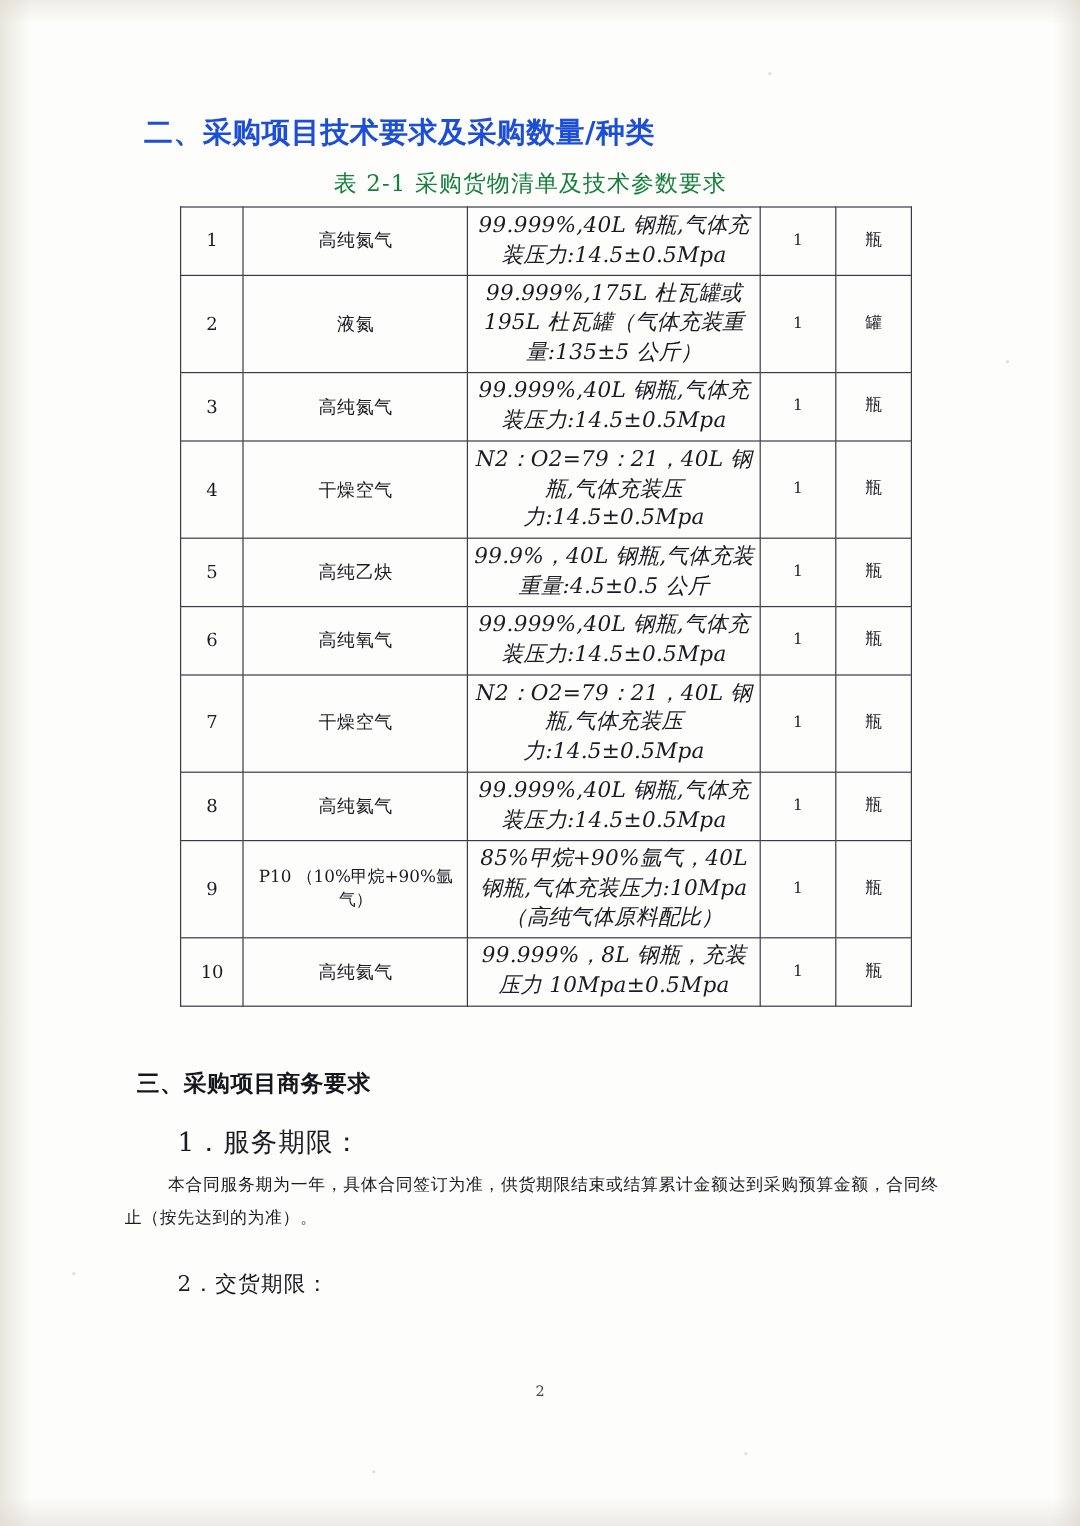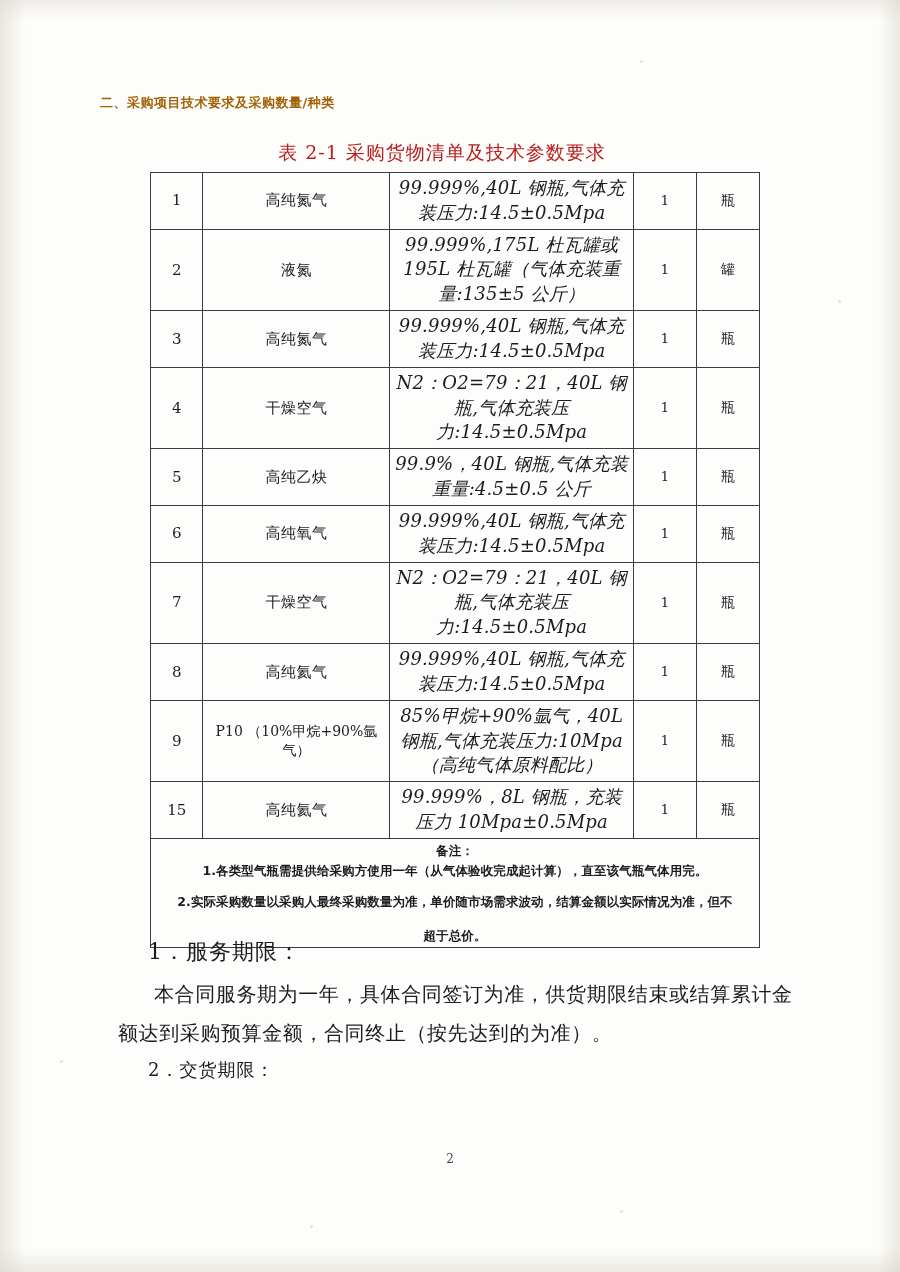--- a/index.html
+++ b/index.html
@@ -23,35 +23,35 @@
       linear-gradient(0deg, rgba(214,210,200,0.45) 0px, rgba(255,255,255,0) 24px),
       #fdfdfb;
     pointer-events:none;
   }
   .speck { position:absolute; background:#cfcabf; border-radius:50%; opacity:.5; pointer-events:none; }
 
   .page { position:absolute; inset:0; }
 
   .h2-heading {
     position:absolute;
-    left: 100px; top: 94px;
+    left: 120px; top: 94px;
     font-family: "DejaVu Sans", "Liberation Sans", sans-serif;
     font-weight: 700;
-    font-size: 13px;
+    font-size: 24px;
     letter-spacing: 0.5px;
-    color:#a16207;
+    color:#1d4ed8;
   }
 
   .table-caption {
     position:absolute;
     left: 0; right: 16px; top: 140px;
     text-align:center;
     font-size: 19px;
     letter-spacing: 1px;
-    color:#b91c1c;
+    color:#15803d;
   }
 
   
   table.goods {
     position:absolute;
     left: 150px; top: 172px;
     width: 610px;
     border-collapse: collapse;
     table-layout: fixed;
   }
@@ -101,23 +101,23 @@
     color:#15151c;
   }
   .item-1 {
     position:absolute;
     left: 148px; top: 937px;
     font-size: 22px;
     letter-spacing: 1px;
   }
   .para {
     position:absolute;
-    left: 118px; top: 975px;
+    left: 104px; top: 975px;
     width: 680px;
-    font-size: 20px;
+    font-size: 14px;
     line-height: 1.95;
     letter-spacing: 0.6px;
     text-indent: 36px;
     font-family: Liberation Serif, serif;
   }
   .item-2 {
     position:absolute;
     left: 148px; top: 1058px;
     font-size: 18px;
     letter-spacing: 1px;
@@ -206,38 +206,31 @@
         <td class="c-unit">瓶</td>
       </tr>
       <tr>
         <td class="c-no">9</td>
         <td class="c-name compact">P10 （10%甲烷+90%氩气）</td>
         <td class="c-spec">85%甲烷+90%氩气，40L 钢瓶,气体充装压力:10Mpa（高纯气体原料配比）</td>
         <td class="c-qty">1</td>
         <td class="c-unit">瓶</td>
       </tr>
       <tr>
-        <td class="c-no">15</td>
+        <td class="c-no">10</td>
         <td class="c-name">高纯氦气</td>
         <td class="c-spec">99.999%，8L 钢瓶，充装压力 10Mpa±0.5Mpa</td>
         <td class="c-qty">1</td>
         <td class="c-unit">瓶</td>
       </tr>
-      <tr>
-        <td class="notes" colspan="5">
-          <div class="n-line first">备注：</div>
-          <div class="n-line">1.各类型气瓶需提供给采购方使用一年（从气体验收完成起计算），直至该气瓶气体用完。</div>
-          <div class="n-line tight">2.实际采购数量以采购人最终采购数量为准，单价随市场需求波动，结算金额以实际情况为准，但不</div>
-          <div class="n-line last">超于总价。</div>
-        </td>
-      </tr>
     </tbody>
   </table>
 
 
+  <div class="h3-heading">三、采购项目商务要求</div>
 
   <div class="item-1">1．服务期限：</div>
 
   <div class="para">本合同服务期为一年，具体合同签订为准，供货期限结束或结算累计金额达到采购预算金额，合同终止（按先达到的为准）。</div>
 
   <div class="item-2">2．交货期限：</div>
 
   <div class="page-number">2</div>
 
 </div>

